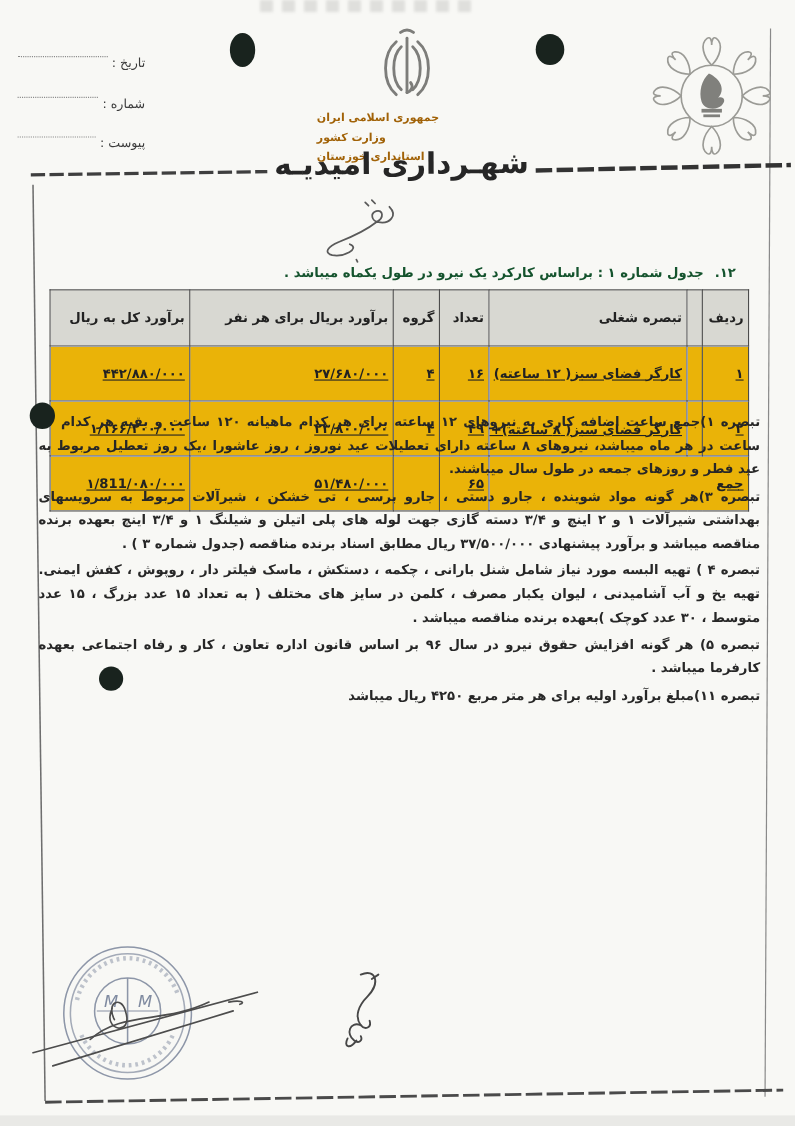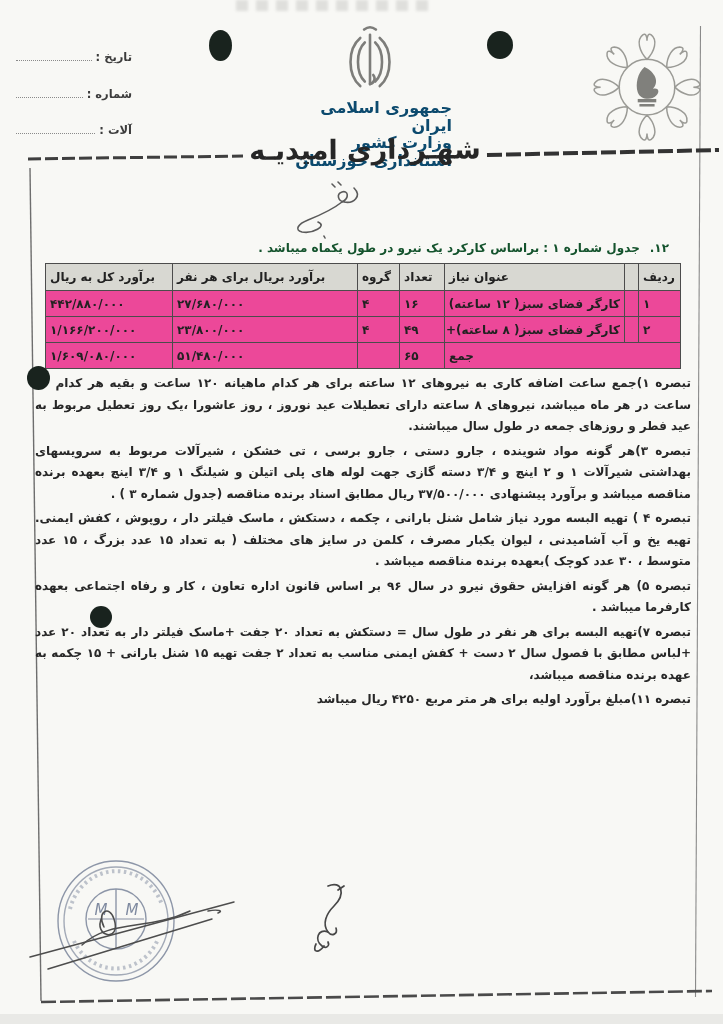--- a/index.html
+++ b/index.html
@@ -9,31 +9,31 @@
     font-family:"DejaVu Sans",sans-serif;
     color:#262626;
     position:relative;
     overflow:hidden;
   }
   .abs{position:absolute;}
 
   
   .field{
     position:absolute;left:16px;width:116px;
-    display:flex;flex-direction:row;align-items:flex-end;
-    direction:rtl;font-size:11.5px;font-weight:bold;color:#3c3c3c;
+    display:flex;flex-direction:row;
+    direction:rtl;font-size:11.5px;font-weight:normal;color:#3c3c3c;
   }
   .field .lbl{white-space:nowrap;}
   .field .dots{flex:1;border-bottom:1.5px dotted #8a8a8a;margin:0 4px 3px 0;height:1px;}
 
   
   .org{
     position:absolute;left:288px;top:99px;width:164px;
-    text-align:right;direction:rtl;
-    font-size:16px;font-weight:bold;line-height:17.5px;color:#0c4a6e;
+    text-align:left;direction:rtl;
+    font-size:10px;font-weight:bold;line-height:17.5px;color:#a16207;
   }
 
   
   .title{
     position:absolute;left:238px;top:134px;width:254px;
     text-align:center;direction:rtl;
     font-size:27px;font-weight:bold;color:#262626;
     letter-spacing:1px;
     transform:rotate(-0.4deg);
   }
@@ -48,27 +48,27 @@
 
   
   table.jobs{
     position:absolute;left:45px;top:263px;width:635px;
     border-collapse:collapse;direction:rtl;
     font-size:12px;color:#222;
     table-layout:fixed;
   }
   table.jobs th,table.jobs td{
     border:1px solid #4c4c4c;
-    padding:2px 4px;text-align:left;vertical-align:middle;
+    padding:14px 4px;text-align:right;vertical-align:middle;
     overflow:hidden;white-space:nowrap;
   }
   table.jobs thead th{
     background:#d8d8d2;font-weight:bold;height:22px;font-size:12px;
   }
-  table.jobs tbody td{height:21px;font-weight:bold;background:#ec4899;}
+  table.jobs tbody td{height:21px;font-weight:bold;background:#eab308;text-decoration:underline;}
   table.jobs .money{letter-spacing:0.5px;}
 
   
   .notes{
     position:absolute;left:35px;top:373px;width:656px;
     direction:rtl;text-align:justify;
     font-size:12px;font-weight:bold;line-height:21.5px;color:#272727;
   }
   .notes p{margin:0 0 3px 0;}
 
@@ -101,21 +101,21 @@
 
 <div class="field" style="top:50px;">
   <span class="lbl">تاریخ :</span>
   <span class="dots"></span>
 </div>
 <div class="field" style="top:87px;">
   <span class="lbl">شماره :</span>
   <span class="dots"></span>
 </div>
 <div class="field" style="top:123px;">
-  <span class="lbl">آلات :</span>
+  <span class="lbl">پیوست :</span>
   <span class="dots"></span>
 </div>
 
 <svg class="abs" style="left:344px;top:25px;" width="52" height="74" viewBox="-40 -56 80 112">
   <g stroke="#7d7d7a" stroke-width="4" fill="none" stroke-linecap="round">
     <path d="M -9 -50 Q 0 -57 9 -50"></path>
     <path d="M 0 -42 L 0 34"></path>
     <path d="M 0 34 C 7 32 9 25 5 20"></path>
     <path d="M -8 -30 C -22 -17 -22 17 -8 30"></path>
     <path d="M -15 -37 C -35 -20 -35 20 -15 37"></path>
@@ -173,21 +173,21 @@
       <col style="width:180px">
     <col style="width:45px">
       <col style="width:42px">
       <col style="width:185px">
       <col style="width:127px">
   </colgroup>
   <thead>
     <tr>
       <th>ردیف</th>
       <th></th>
-      <th>عنوان نیاز</th>
+      <th>تبصره شغلی</th>
       <th>تعداد</th>
       <th>گروه</th>
       <th>برآورد بریال برای هر نفر</th>
       <th>برآورد کل به ریال</th>
     </tr>
   </thead>
   <tbody>
     <tr>
       <td>۱</td>
       <td></td>
@@ -204,31 +204,30 @@
       <td>۴۹</td>
       <td>۴</td>
       <td class="money">۲۳/۸۰۰/۰۰۰</td>
       <td class="money">۱/۱۶۶/۲۰۰/۰۰۰</td>
     </tr>
     <tr>
       <td colspan="3">جمع</td>
       <td>۶۵</td>
       <td></td>
       <td class="money">۵۱/۴۸۰/۰۰۰</td>
-      <td class="money">۱/۶۰۹/۰۸۰/۰۰۰</td>
+      <td class="money">۱/811/۰۸۰/۰۰۰</td>
     </tr>
   </tbody>
 </table>
 
 <div class="notes">
   <p>تبصره ۱)جمع ساعت اضافه کاری به نیروهای ۱۲ ساعته برای هر کدام ماهیانه ۱۲۰ ساعت و بقیه هر کدام ۳۰ ساعت در هر ماه میباشد، نیروهای ۸ ساعته دارای تعطیلات عید نوروز ، روز عاشورا ،یک روز تعطیل مربوط به عید فطر و روزهای جمعه در طول سال میباشند.</p>
   <p>تبصره ۳)هر گونه مواد شوینده ، جارو دستی ، جارو برسی ، تی خشکن ، شیرآلات مربوط به سرویسهای بهداشتی شیرآلات ۱ و ۲ اینچ و ۳/۴ دسته گازی جهت لوله های پلی اتیلن و شیلنگ ۱ و ۳/۴ اینچ  بعهده برنده مناقصه میباشد و برآورد پیشنهادی ۳۷/۵۰۰/۰۰۰ ریال مطابق اسناد برنده مناقصه (جدول شماره ۳ ) .</p>
   <p>تبصره ۴ ) تهیه البسه مورد نیاز شامل شنل بارانی ، چکمه ، دستکش ، ماسک فیلتر دار ، روپوش ، کفش ایمنی. تهیه یخ و آب آشامیدنی ، لیوان یکبار مصرف ، کلمن در سایز های  مختلف ( به تعداد ۱۵ عدد بزرگ ، ۱۵ عدد متوسط ، ۳۰ عدد کوچک )بعهده برنده مناقصه میباشد .</p>
   <p>تبصره ۵) هر گونه افزایش حقوق نیرو در سال ۹۶ بر اساس قانون اداره تعاون ، کار و رفاه اجتماعی بعهده کارفرما میباشد .</p>
-  <p>تبصره ۷)تهیه البسه برای هر نفر در طول سال = دستکش به تعداد ۲۰ جفت +ماسک فیلتر دار به تعداد ۲۰ عدد +لباس مطابق با فصول سال ۲ دست + کفش ایمنی مناسب به تعداد ۲ جفت تهیه ۱۵ شنل بارانی + ۱۵ چکمه به عهده برنده مناقصه میباشد،</p>
   <p>تبصره ۱۱)مبلغ برآورد اولیه برای هر متر مربع ۴۲۵۰ ریال میباشد</p>
 </div>
 
 <svg class="abs" style="left:22px;top:845px;" width="222" height="158" viewBox="0 0 222 158">
   <g stroke="#8d96a8" stroke-width="1.4" fill="none">
     <ellipse cx="94" cy="76" rx="58" ry="60"></ellipse>
     <ellipse cx="94" cy="76" rx="52" ry="54" opacity=".8"></ellipse>
     <circle cx="94" cy="74" r="30"></circle>
     <path d="M 94 44 L 94 104"></path>
     <path d="M 66 74 L 122 74" opacity=".7"></path>

